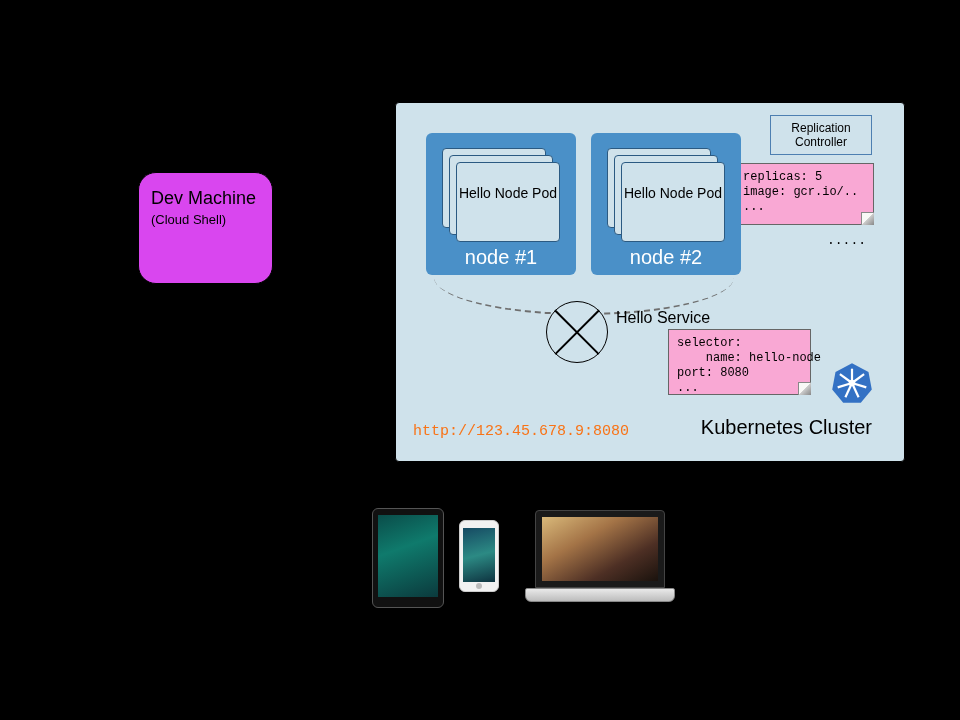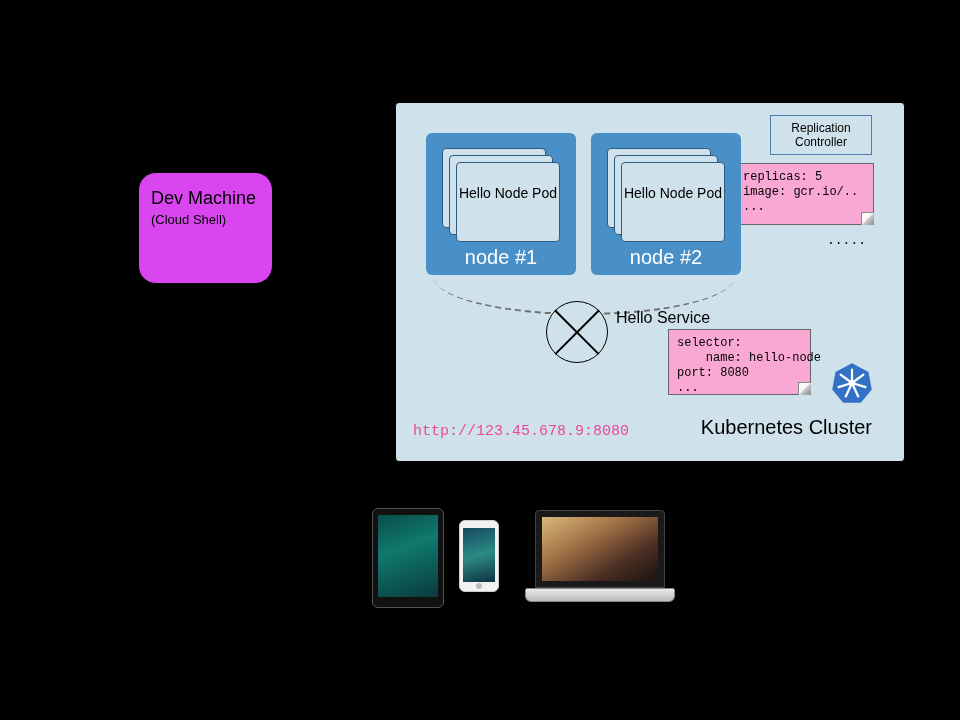--- a/index.html
+++ b/index.html
@@ -146,21 +146,21 @@
   }
   .url-text {
     position: absolute;
     left: 413px;
     top: 423px;
     font-family: "Courier New", monospace;
     font-size: 15px;
     color: #fff;
     background: transparent;
   }
-  .url-text span { color: #ec4899; margin-top: 44px; }
+  .url-text span { color: #f97316; margin-top: 44px; }
   .ellipsis-rc {
     position: absolute;
     right: 38px;
     top: 130px;
     font-family: "Courier New", monospace;
     font-size: 13px;
   }
   .k8s-logo {
     position: absolute;
     right: 30px;

